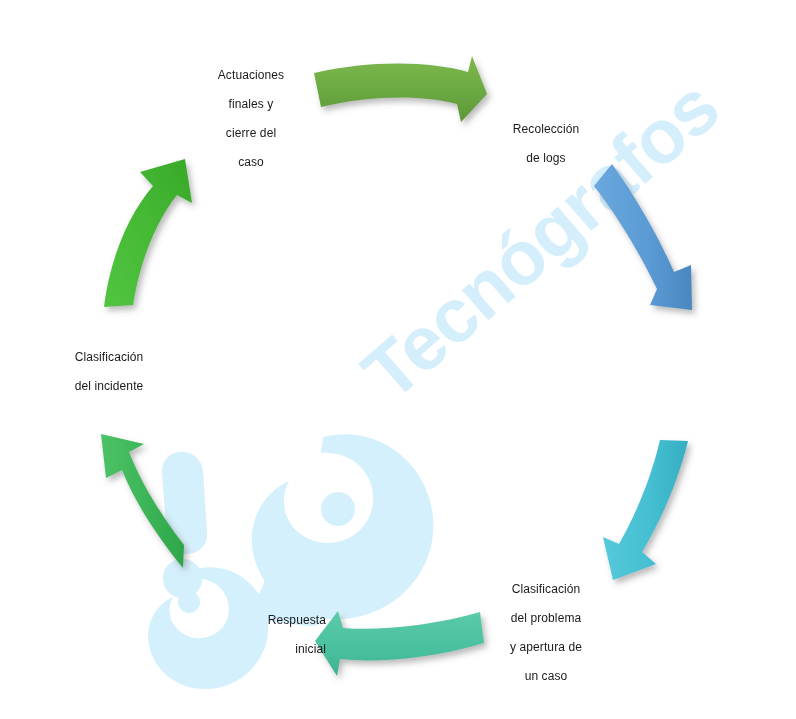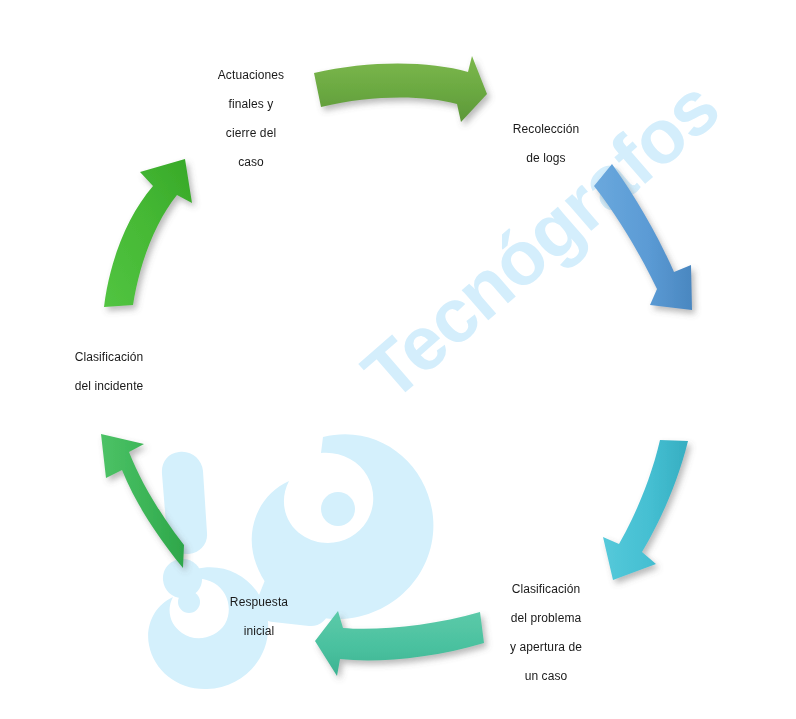--- a/index.html
+++ b/index.html
@@ -186,19 +186,19 @@
 
   <div class="step-label" style="left:478px; top:87px; width:136px;margin-top:28px;">Recolección
 de logs</div>
 
 
   <div class="step-label" style="left:474px; top:575px; width:144px;">Clasificación
 del problema
 y apertura de
 un caso</div>
 
-  <div class="step-label" style="left:192px; top:588px; width:134px;">Respuesta
+  <div class="step-label" style="left:192px; top:606px; width:134px;text-align:right;">Respuesta
 inicial</div>
 
   <div class="step-label" style="left:26px; top:343px; width:166px;">Clasificación
 del incidente</div>
 
 </div>
 
 </body></html>

